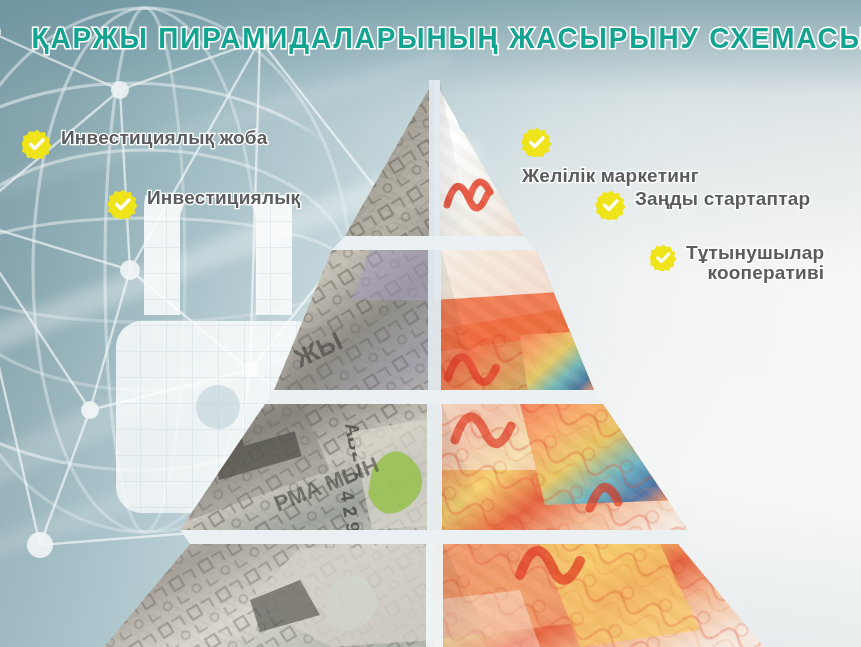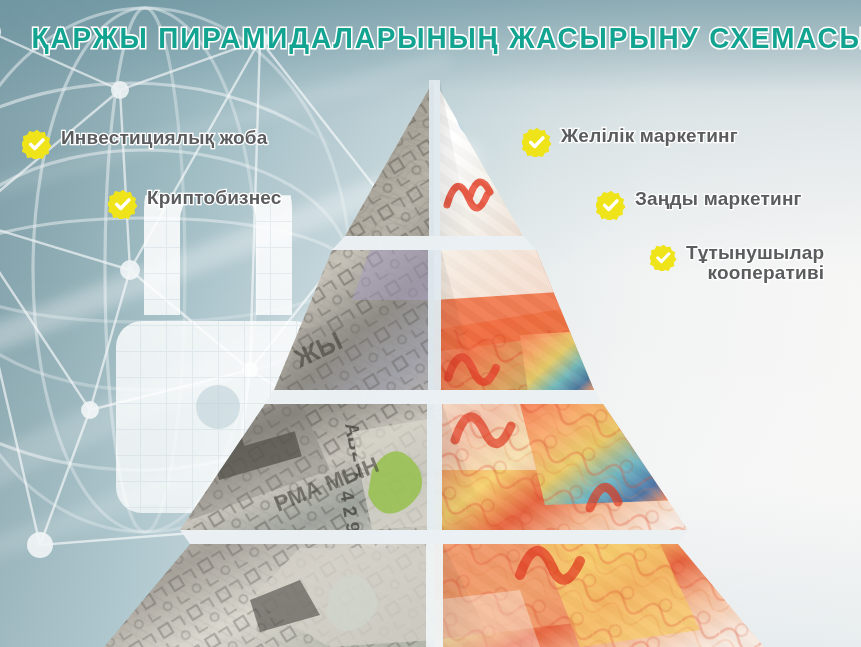--- a/index.html
+++ b/index.html
@@ -149,21 +149,21 @@
     -webkit-text-stroke: 2.6px #ffffff;
     paint-order: stroke fill;
     text-shadow: 0 0 2px rgba(255,255,255,0.9);
     text-align: center;
   }
   .callout.right-side .callout-label { text-align: right; }
 
   
   .c-invest   { left: 22px;  top: 128px; }
   .c-crypto   { left: 108px; top: 188px; }
-  .c-network  { left: 522px; top: 126px; }
+  .c-network  { left: 522px; top: 126px; flex-direction: column; }
   .c-startup  { left: 596px; top: 189px; }
   .c-coop     { left: 650px; top: 243px; }
 </style>
 </head>
 <body>
 
 <div class="poster">
 
   <div class="bg-base"></div>
   <div class="bg-vert"></div>
@@ -505,41 +505,41 @@
     <span class="callout-label">Инвестициялық жоба</span>
   </div>
 
   <div class="callout c-crypto">
     <span class="badge">
       <svg viewBox="0 0 40 40" width="100%" height="100%">
         <polygon fill="#efe31a" points="20,1 24.6,4.6 30.4,4 32.2,9.6 37.4,12.3 36,18 39.3,22.8 35.4,27.2 36,33 30.4,34.8 27.7,40 22,38.6 17.2,41.9 12.8,38 7,38.6 5.2,33 0,30.3 1.4,24.6 -1.9,19.8 2,15.4 1.4,9.6 7,7.8 9.7,2.6 15.4,4 20,1"></polygon>
         <path d="M11.5 20.5 l5.5 5.5 l11 -11.5" fill="none" stroke="#ffffff" stroke-width="4.6" stroke-linecap="round" stroke-linejoin="round"></path>
       </svg>
     </span>
-    <span class="callout-label">Криптобизнес</span>
+    <span class="callout-label">Инвестициялық</span>
   </div>
 
   <div class="callout c-network">
     <span class="badge">
       <svg viewBox="0 0 40 40" width="100%" height="100%">
         <polygon fill="#efe31a" points="20,1 24.6,4.6 30.4,4 32.2,9.6 37.4,12.3 36,18 39.3,22.8 35.4,27.2 36,33 30.4,34.8 27.7,40 22,38.6 17.2,41.9 12.8,38 7,38.6 5.2,33 0,30.3 1.4,24.6 -1.9,19.8 2,15.4 1.4,9.6 7,7.8 9.7,2.6 15.4,4 20,1"></polygon>
         <path d="M11.5 20.5 l5.5 5.5 l11 -11.5" fill="none" stroke="#ffffff" stroke-width="4.6" stroke-linecap="round" stroke-linejoin="round"></path>
       </svg>
     </span>
     <span class="callout-label">Желілік маркетинг</span>
   </div>
 
   <div class="callout c-startup">
     <span class="badge">
       <svg viewBox="0 0 40 40" width="100%" height="100%">
         <polygon fill="#efe31a" points="20,1 24.6,4.6 30.4,4 32.2,9.6 37.4,12.3 36,18 39.3,22.8 35.4,27.2 36,33 30.4,34.8 27.7,40 22,38.6 17.2,41.9 12.8,38 7,38.6 5.2,33 0,30.3 1.4,24.6 -1.9,19.8 2,15.4 1.4,9.6 7,7.8 9.7,2.6 15.4,4 20,1"></polygon>
         <path d="M11.5 20.5 l5.5 5.5 l11 -11.5" fill="none" stroke="#ffffff" stroke-width="4.6" stroke-linecap="round" stroke-linejoin="round"></path>
       </svg>
     </span>
-    <span class="callout-label">Заңды маркетинг</span>
+    <span class="callout-label">Заңды стартаптар</span>
   </div>
 
   <div class="callout c-coop right-side">
     <span class="badge small">
       <svg viewBox="0 0 40 40" width="100%" height="100%">
         <polygon fill="#efe31a" points="20,1 24.6,4.6 30.4,4 32.2,9.6 37.4,12.3 36,18 39.3,22.8 35.4,27.2 36,33 30.4,34.8 27.7,40 22,38.6 17.2,41.9 12.8,38 7,38.6 5.2,33 0,30.3 1.4,24.6 -1.9,19.8 2,15.4 1.4,9.6 7,7.8 9.7,2.6 15.4,4 20,1"></polygon>
         <path d="M11.5 20.5 l5.5 5.5 l11 -11.5" fill="none" stroke="#ffffff" stroke-width="4.6" stroke-linecap="round" stroke-linejoin="round"></path>
       </svg>
     </span>
     <span class="callout-label">Тұтынушылар

